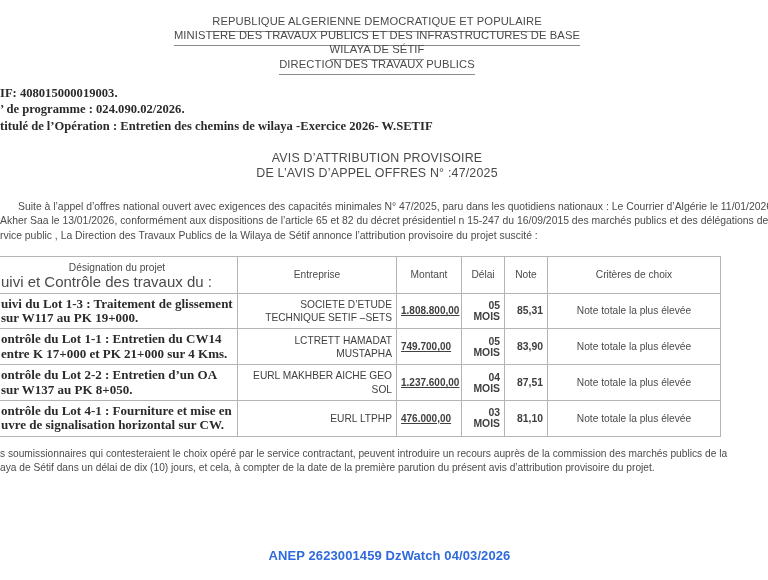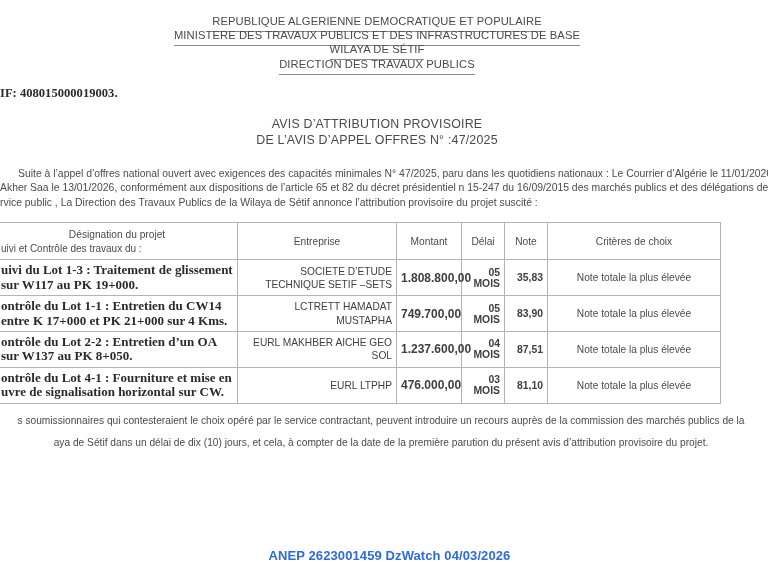--- a/index.html
+++ b/index.html
@@ -88,66 +88,67 @@
     text-align: center;
     height: 30px;
   }
   th.desig {
     text-align: center !important;
     position: relative;
   }
   th.desig .sub {
     display: block;
     text-align: left;
-    font-size: 10px;
+    font-size: 15px;
     color: #4b4b4b;
     margin-top: 1px;
   }
   td.desig {
     font-family: "Liberation Serif", serif;
     font-weight: bold;
     font-size: 13px;
     line-height: 14.4px;
     color: #2b2b2b;
     text-align: left;
   }
   td.ent {
     font-size: 10.2px;
     line-height: 13.2px;
     text-align: right;
     color: #3f3f3f;
     font-weight: normal;
   }
   td.mont {
-    font-size: 12px;
+    font-size: 10px;
     text-align: left;
     padding-right: 8px;
     color: #3f3f3f;
     font-weight: bold;
+    text-decoration: underline;
   }
   td.delai, td.note {
     font-size: 10.4px;
     text-align: right;
     color: #3f3f3f;
     font-weight: bold;
   }
   td.crit {
     font-size: 10.2px;
     text-align: center;
     color: #4b4b4b;
   }
   .outro {
     margin-top: 10px;
     padding-left: 14px;
     padding-right: 6px;
     font-size: 10.2px;
     line-height: 14.4px;
     color: #4b4b4b;
   }
-  .outro p { margin: 8px; white-space: nowrap; text-align: center; }
+  .outro p { margin: 0; white-space: nowrap; }
   .footer {
     position: absolute;
     left: 11px;
     right: 0;
     top: 548px;
     text-align: center;
     font-size: 13px;
     font-weight: bold;
     letter-spacing: 0.1px;
   }
@@ -159,20 +160,22 @@
 
   <div class="header">
     <div class="hline"><span>REPUBLIQUE ALGERIENNE DEMOCRATIQUE ET POPULAIRE</span></div>
     <div class="hline"><span>MINISTERE DES TRAVAUX PUBLICS ET DES INFRASTRUCTURES DE BASE</span></div>
     <div class="hline"><span>WILAYA DE SÉTIF</span></div>
     <div class="hline"><span>DIRECTION DES TRAVAUX PUBLICS</span></div>
   </div>
 
   <div class="refs">
     <div>IF: 408015000019003.</div>
+    <div>’ de programme : 024.090.02/2026.</div>
+    <div>titulé de l’Opération : Entretien des chemins de wilaya -Exercice 2026- W.SETIF</div>
   </div>
 
   <div class="title">
     <div>AVIS D’ATTRIBUTION PROVISOIRE</div>
     <div>DE L’AVIS D’APPEL OFFRES N° :47/2025</div>
   </div>
 
   <div class="intro">
     <p class="ind">Suite à l’appel d’offres national ouvert avec exigences  des capacités  minimales N° 47/2025, paru dans les quotidiens nationaux : Le Courrier d’Algérie le 11/01/2026</p>
     <p>Akher Saa le 13/01/2026, conformément aux dispositions de l’article 65 et 82 du décret présidentiel n 15-247 du 16/09/2015 des marchés publics et des délégations de</p>
@@ -200,21 +203,21 @@
         <th>Note</th>
         <th>Critères de choix</th>
       </tr>
     </thead>
     <tbody>
         <tr>
           <td class="desig">uivi du Lot 1-3 : Traitement de glissement sur W117 au PK 19+000.</td>
           <td class="ent">SOCIETE D’ETUDE TECHNIQUE SETIF –SETS</td>
           <td class="mont">1.808.800,00</td>
           <td class="delai">05 MOIS</td>
-          <td class="note">35,83</td>
+          <td class="note">85,31</td>
           <td class="crit">Note totale la plus élevée</td>
         </tr>
         <tr>
           <td class="desig">ontrôle du Lot 1-1 : Entretien du CW14 entre K 17+000 et PK 21+000 sur 4 Kms.</td>
           <td class="ent">LCTRETT HAMADAT MUSTAPHA</td>
           <td class="mont">749.700,00</td>
           <td class="delai">05 MOIS</td>
           <td class="note">83,90</td>
           <td class="crit">Note totale la plus élevée</td>
         </tr>

